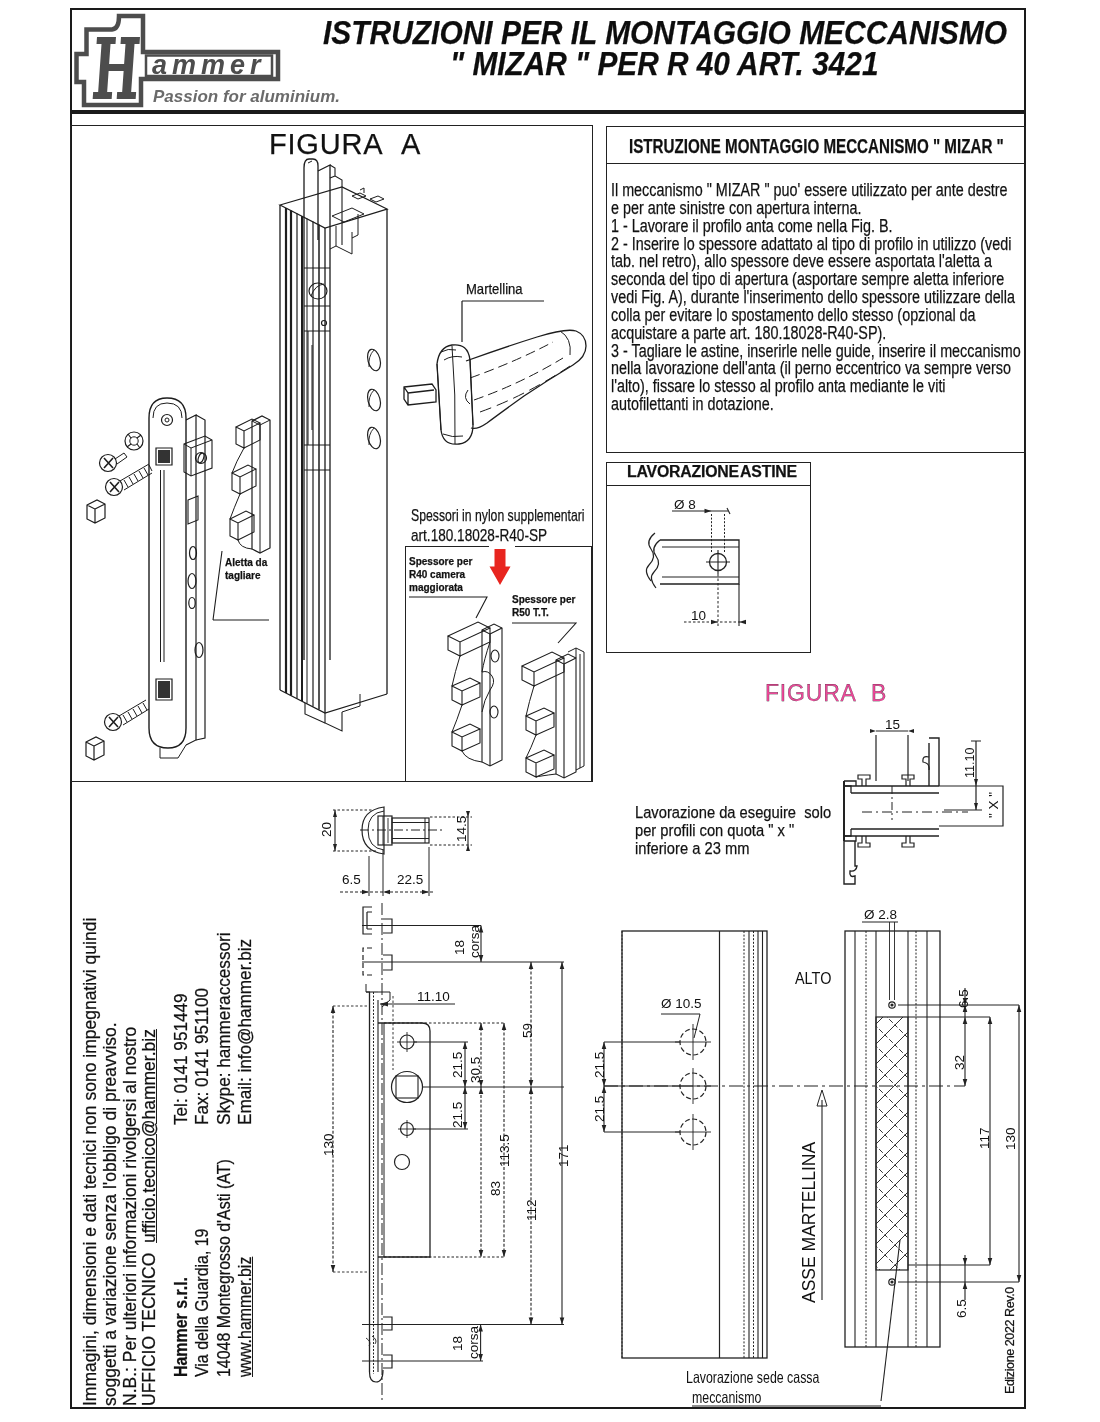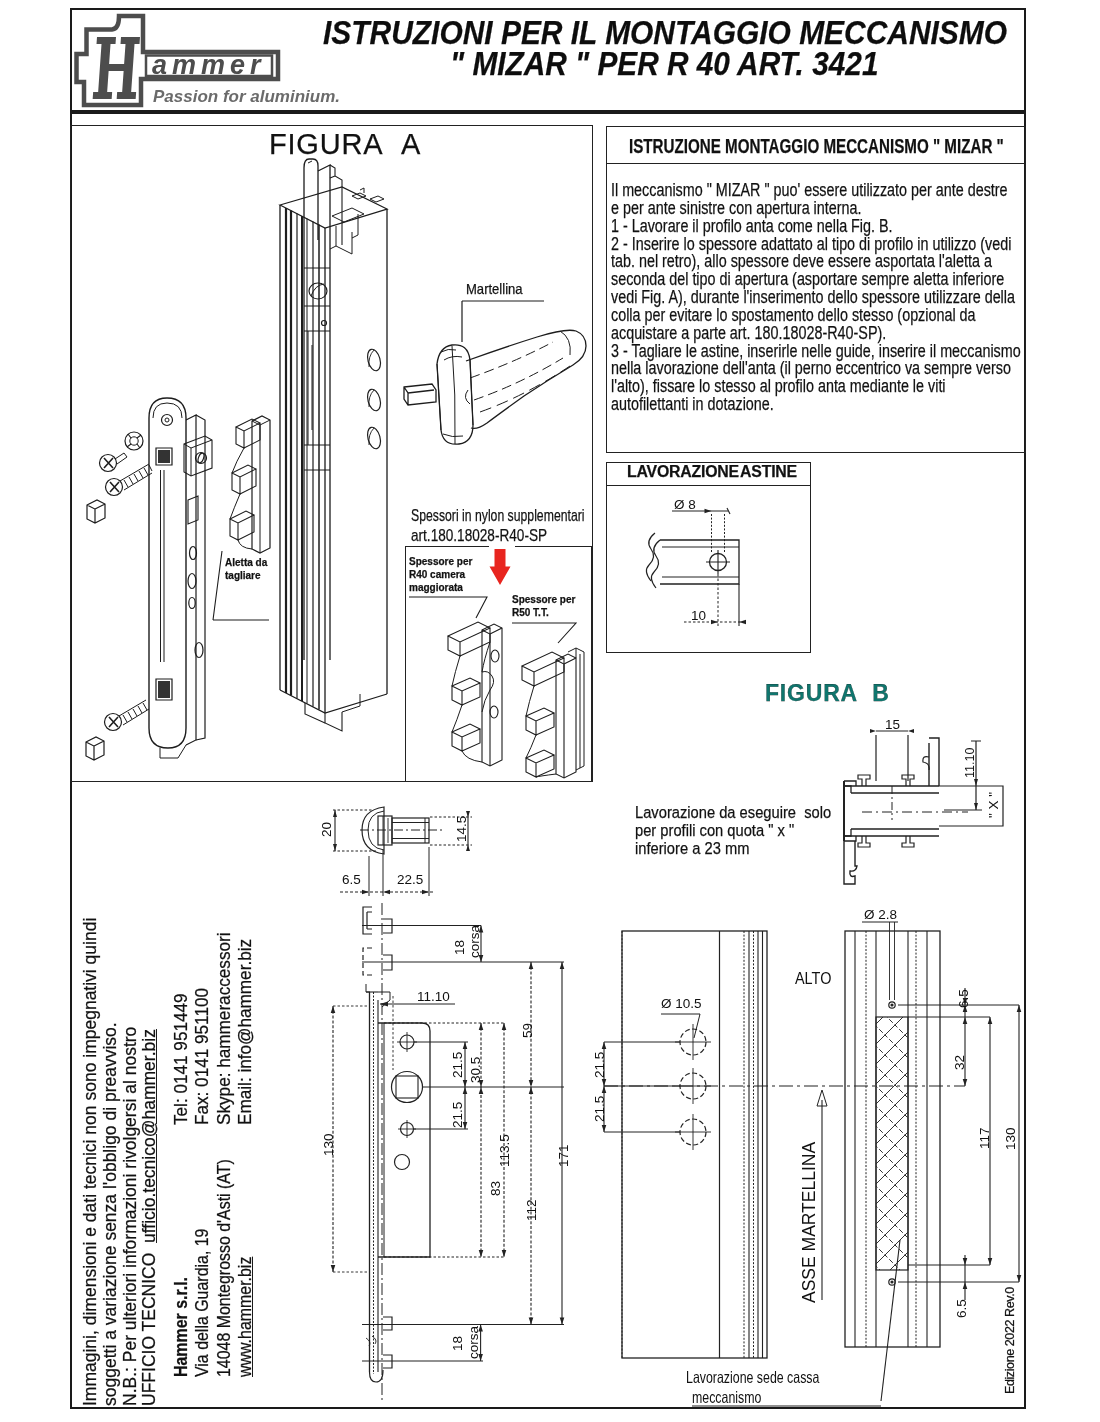--- a/index.html
+++ b/index.html
@@ -212,21 +212,21 @@
 <div class="sx" style="left:411px;top:526px;font-size:17px;color:#111;transform:scaleX(0.8);">art.180.18028-R40-SP</div>
 <div class="sx" style="left:409px;top:555px;font-weight:bold;font-size:10px;line-height:13.2px;color:#111;">Spessore per<br>R40 camera<br>maggiorata</div>
 <div class="sx" style="left:512px;top:592.5px;font-weight:bold;font-size:10px;line-height:13.2px;color:#111;">Spessore per<br>R50 T.T.</div>
 <div class="sx" style="left:466px;top:281px;font-size:14.5px;color:#111;transform:scaleX(0.9);">Martellina</div>
 <div class="sx" style="left:225px;top:556px;font-weight:bold;font-size:10px;line-height:13px;color:#111;">Aletta da<br>tagliare</div>
 
 <div class="sx" style="left:629px;top:134px;font-weight:bold;font-size:20.5px;color:#111;transform:scaleX(0.74);">ISTRUZIONE MONTAGGIO MECCANISMO " MIZAR "</div>
 <div class="sx" style="left:611px;top:181px;font-size:18.3px;line-height:17.85px;color:#111;transform:scaleX(0.785);">Il meccanismo " MIZAR " puo' essere utilizzato per ante destre<br>e per ante sinistre con apertura interna.<br>1 - Lavorare il profilo anta come nella Fig. B.<br>2 - Inserire lo spessore adattato al tipo di profilo in utilizzo (vedi<br>tab. nel retro), allo spessore deve essere asportata l'aletta a<br>seconda del tipo di apertura (asportare sempre aletta inferiore<br>vedi Fig. A), durante l'inserimento dello spessore utilizzare della<br>colla per evitare lo spostamento dello stesso (opzional da<br>acquistare a parte art. 180.18028-R40-SP).<br>3 - Tagliare le astine, inserirle nelle guide, inserire il meccanismo<br>nella lavorazione dell'anta (il perno eccentrico va sempre verso<br>l'alto), fissare lo stesso al profilo anta mediante le viti<br>autofilettanti in dotazione.</div>
 <div class="sx" style="left:627px;top:463px;font-weight:bold;font-size:16px;letter-spacing:-0.2px;color:#111;transform:scaleX(0.99);">LAVORAZIONE ASTINE</div>
 
-<div class="sx" style="left:765px;top:680px;font-size:23px;letter-spacing:0.8px;color:#0f766e;font-weight:bold;">FIGURA&nbsp;&nbsp;B</div>
+<div class="sx" style="left:765px;top:680px;font-size:23px;letter-spacing:0.8px;color:#ec4899;">FIGURA&nbsp;&nbsp;B</div>
 <div class="sx" style="left:635px;top:804px;font-size:17.1px;line-height:17.8px;color:#111;transform:scaleX(0.86);">Lavorazione da eseguire&nbsp; solo<br>per profili con quota " x "<br>inferiore a 23 mm</div>
 
 <svg class="abs" style="left:280px;top:790px;" width="320" height="615" viewBox="280 790 320 615">
 <g fill="none" stroke="#222" stroke-width="1.2">
 
   <path d="M 384,807 Q 362,810 362,830 Q 362,851 384,854 Z"></path>
   <path d="M 384,811 Q 368,813 368,830 Q 368,848 384,850" stroke-width="1"></path>
 
   <rect x="378" y="816" width="14" height="29"></rect>
   <path d="M 383,816 L 383,845 M 388,818 L 388,843" stroke-width="0.9"></path>

